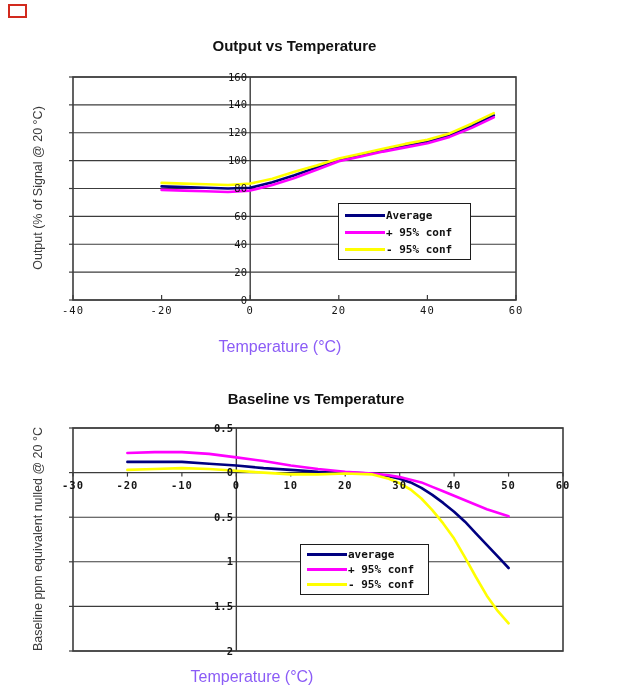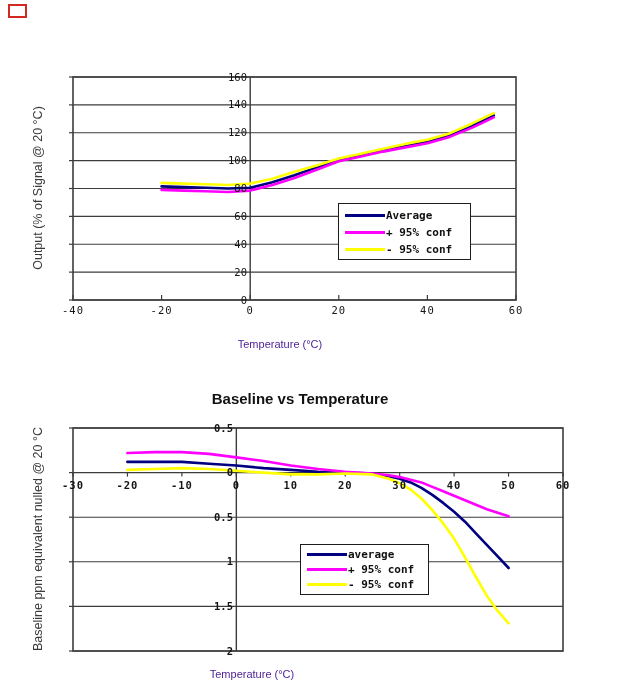--- a/index.html
+++ b/index.html
@@ -4,22 +4,22 @@
 <style>
   html,body{margin:0;padding:0;background:#ffffff;}
   .page{position:relative;width:628px;height:689px;background:#ffffff;overflow:hidden;
         font-family:"Liberation Sans",sans-serif;}
   .broken-img{position:absolute;left:8px;top:4px;width:15px;height:10px;
         border:2px solid #d22a1e;background:#fff;}
   svg.plot{position:absolute;left:0;top:0;width:628px;height:689px;}
   .chart-title{position:absolute;font-weight:bold;font-size:15px;color:#111;
         text-align:center;letter-spacing:0px;}
   #title1{left:73px;top:37px;width:443px;}
-  #title2{left:55px;top:390px;width:490px;text-align:center;}
-  .x-title{position:absolute;font-size:11px;color:#4c1d95;text-align:center;}
+  #title2{left:71px;top:390px;width:490px;text-align:center;}
+  .x-title{position:absolute;font-size:16px;color:#8b5cf6;text-align:center;}
   #xtitle1{left:73px;top:338px;width:414px;}
   #xtitle2{left:7px;top:668px;width:490px;}
   .y-title{position:absolute;font-size:12.5px;color:#3a3a3a;text-align:center;
         transform:rotate(-90deg);transform-origin:center;white-space:nowrap;}
   #ytitle1{left:-74px;top:181px;width:224px;}
   #ytitle2{left:-88px;top:532px;width:252px;}
   .legend{position:absolute;background:#fff;border:1.5px solid #1c1c1c;
         font-family:"DejaVu Sans Mono","Liberation Mono",monospace;
         font-weight:bold;color:#111;box-sizing:border-box;}
   #legend1{left:338px;top:203px;width:133px;height:57px;font-size:11px;padding:3px 0 0 6px;}
@@ -118,20 +118,21 @@
       <text x="181.88888888888889" y="488.6" text-anchor="middle" font-family="DejaVu Sans Mono, monospace" font-size="10.5px" font-weight="bold" fill="#141414" letter-spacing="1">-10</text>
       <text x="236.33333333333331" y="488.6" text-anchor="middle" font-family="DejaVu Sans Mono, monospace" font-size="10.5px" font-weight="bold" fill="#141414" letter-spacing="1">0</text>
       <text x="290.77777777777777" y="488.6" text-anchor="middle" font-family="DejaVu Sans Mono, monospace" font-size="10.5px" font-weight="bold" fill="#141414" letter-spacing="1">10</text>
       <text x="345.22222222222223" y="488.6" text-anchor="middle" font-family="DejaVu Sans Mono, monospace" font-size="10.5px" font-weight="bold" fill="#141414" letter-spacing="1">20</text>
       <text x="399.66666666666663" y="488.6" text-anchor="middle" font-family="DejaVu Sans Mono, monospace" font-size="10.5px" font-weight="bold" fill="#141414" letter-spacing="1">30</text>
       <text x="454.11111111111114" y="488.6" text-anchor="middle" font-family="DejaVu Sans Mono, monospace" font-size="10.5px" font-weight="bold" fill="#141414" letter-spacing="1">40</text>
       <text x="508.55555555555554" y="488.6" text-anchor="middle" font-family="DejaVu Sans Mono, monospace" font-size="10.5px" font-weight="bold" fill="#141414" letter-spacing="1">50</text>
       <text x="563" y="488.6" text-anchor="middle" font-family="DejaVu Sans Mono, monospace" font-size="10.5px" font-weight="bold" fill="#141414" letter-spacing="1">60</text>
     </svg>
 
+  <div class="chart-title" id="title1">Output vs Temperature</div>
   <div class="y-title" id="ytitle1">Output (% of Signal @ 20 °C)</div>
   <div class="x-title" id="xtitle1">Temperature (°C)</div>
 
   <div class="legend" id="legend1">
     <div class="legend-row">
       <span class="swatch" style="background: rgb(0, 0, 128);"></span>
       <span class="legend-label">Average</span>
     </div>
     <div class="legend-row">
       <span class="swatch" style="background: rgb(255, 0, 255);"></span>

